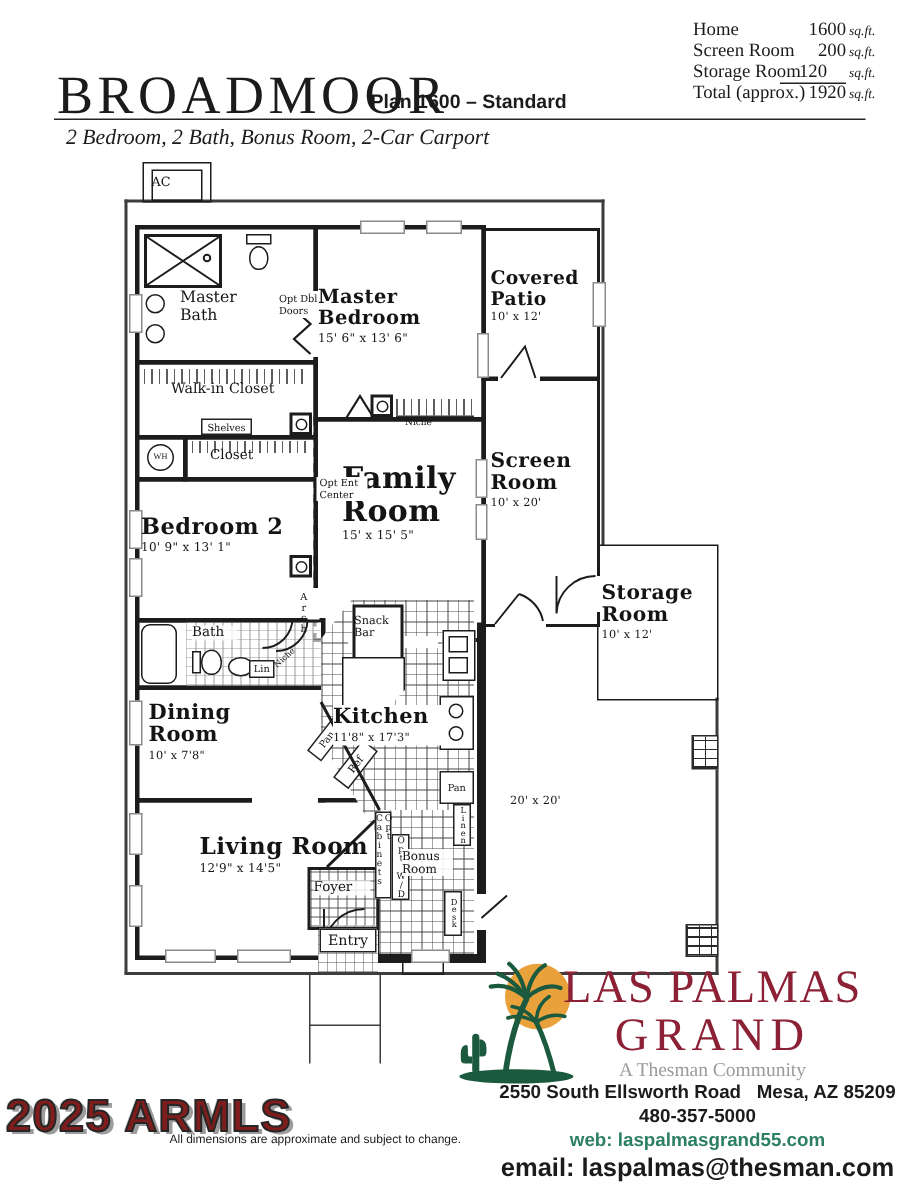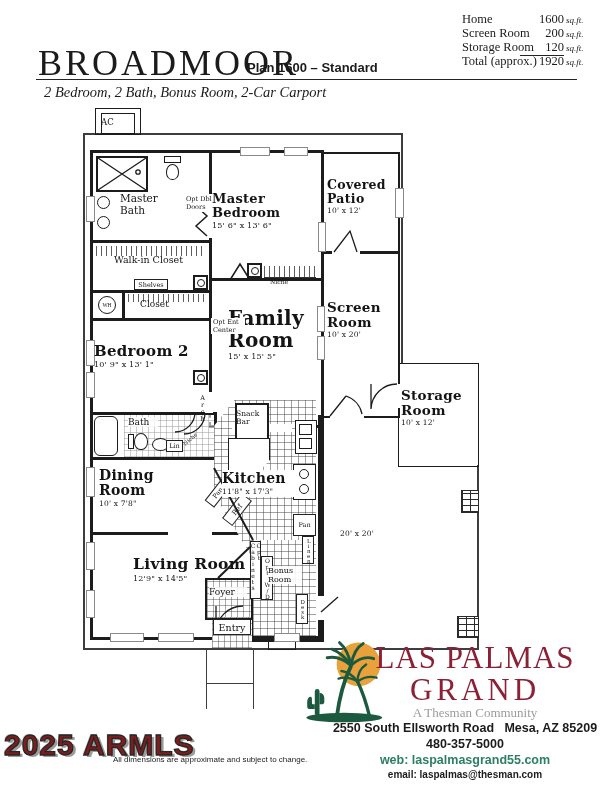--- a/index.html
+++ b/index.html
@@ -50,21 +50,21 @@
       <span class="abs" style="left:62px;top:0;width:40px;text-align:right;">1600</span>
       <span class="abs" style="left:104px;top:3px;font-size:9px;font-style:italic;">sq.ft.</span>
     </div>
     <div class="abs" style="left:462px;top:26px;width:118px;font-size:12.5px;">
       <span class="abs" style="left:0;top:0;">Screen Room</span>
       <span class="abs" style="left:62px;top:0;width:40px;text-align:right;">200</span>
       <span class="abs" style="left:104px;top:3px;font-size:9px;font-style:italic;">sq.ft.</span>
     </div>
     <div class="abs" style="left:462px;top:40px;width:118px;font-size:12.5px;">
       <span class="abs" style="left:0;top:0;">Storage Room</span>
-      <span class="abs" style="left:58px;top:0;width:44px;text-align:right;border-bottom:1px solid #222;">120</span>
+      <span class="abs" style="left:58px;top:0;width:44px;text-align:center;border-bottom:1px solid #222;">120</span>
       <span class="abs" style="left:104px;top:3px;font-size:9px;font-style:italic;">sq.ft.</span>
     </div>
     <div class="abs" style="left:462px;top:54px;width:118px;font-size:12.5px;">
       <span class="abs" style="left:0;top:0;">Total (approx.)</span>
       <span class="abs" style="left:62px;top:0;width:40px;text-align:right;">1920</span>
       <span class="abs" style="left:104px;top:3px;font-size:9px;font-style:italic;">sq.ft.</span>
     </div>
   </div>
 
   <div class="abs" style="left:36px;top:79px;width:541px;height:0;border-top:1.8px solid #242424;"></div>
@@ -315,18 +315,18 @@
       <path d="M19,62 q5,0 5,6 l0,3 q0,3 -3,3 l-2,0 z"></path>
       <ellipse cx="45" cy="88" rx="40" ry="5"></ellipse>
     </g>
   </svg>
   <div class="abs" style="left:372px;top:672px;width:206px;text-align:center;font-size:31px;color:#8c2136;letter-spacing:4px;font-family:'Liberation Serif',serif;">GRAND</div>
   <div class="abs" style="left:372px;top:640px;width:206px;text-align:center;font-size:31px;color:#8c2136;letter-spacing:1px;font-family:'Liberation Serif',serif;">LAS PALMAS</div>
   <div class="abs" style="left:372px;top:705px;width:206px;text-align:center;font-size:13px;color:#9b9b9b;font-family:'Liberation Serif',serif;">A Thesman Community</div>
   <div class="abs sans" style="left:325px;top:721px;width:280px;text-align:center;font-size:12.5px;font-weight:700;white-space:pre;">2550 South Ellsworth Road   Mesa, AZ 85209</div>
   <div class="abs sans" style="left:325px;top:737px;width:280px;text-align:center;font-size:12.5px;font-weight:700;">480-357-5000</div>
   <div class="abs sans" style="left:325px;top:753px;width:280px;text-align:center;font-size:12.5px;font-weight:700;color:#2c7f63;">web: laspalmasgrand55.com</div>
-  <div class="abs sans" style="left:325px;top:769px;width:280px;text-align:center;font-size:10px;font-weight:700;">email: laspalmas@thesman.com</div>
+  <div class="abs sans" style="left:325px;top:769px;width:280px;text-align:center;font-size:17px;font-weight:700;">email: laspalmas@thesman.com</div>
 
   <div class="abs wm" style="left:4px;top:728px;">2025 ARMLS</div>
   <div class="abs sans" style="left:113px;top:755px;font-size:8px;color:#222;">All dimensions are approximate and subject to change.</div>
 
 </div>
 
 </body></html>

